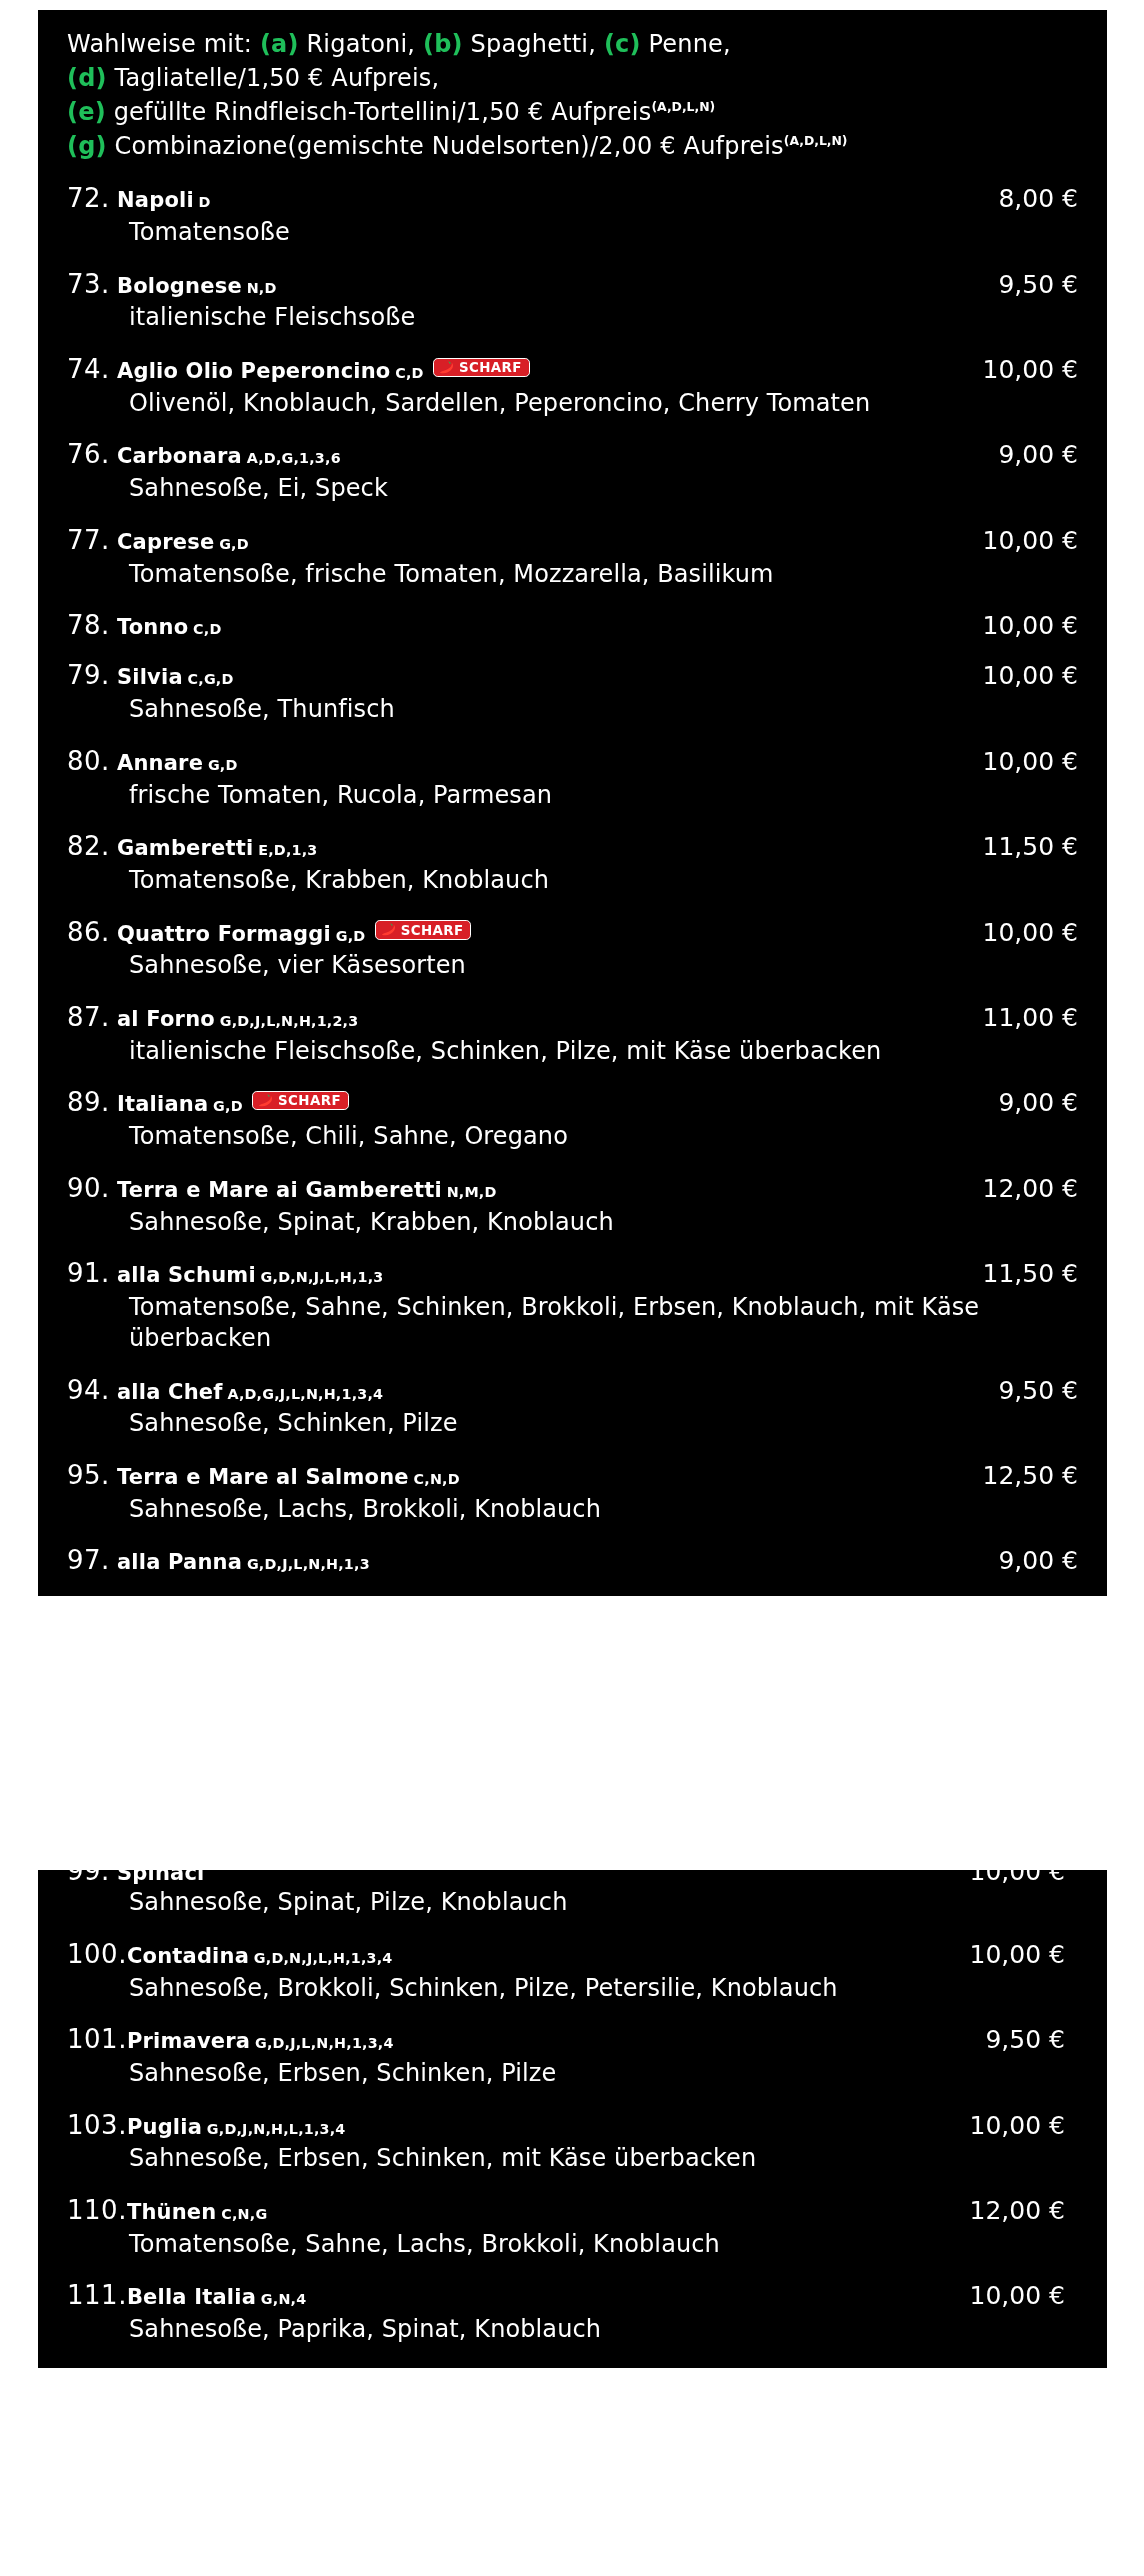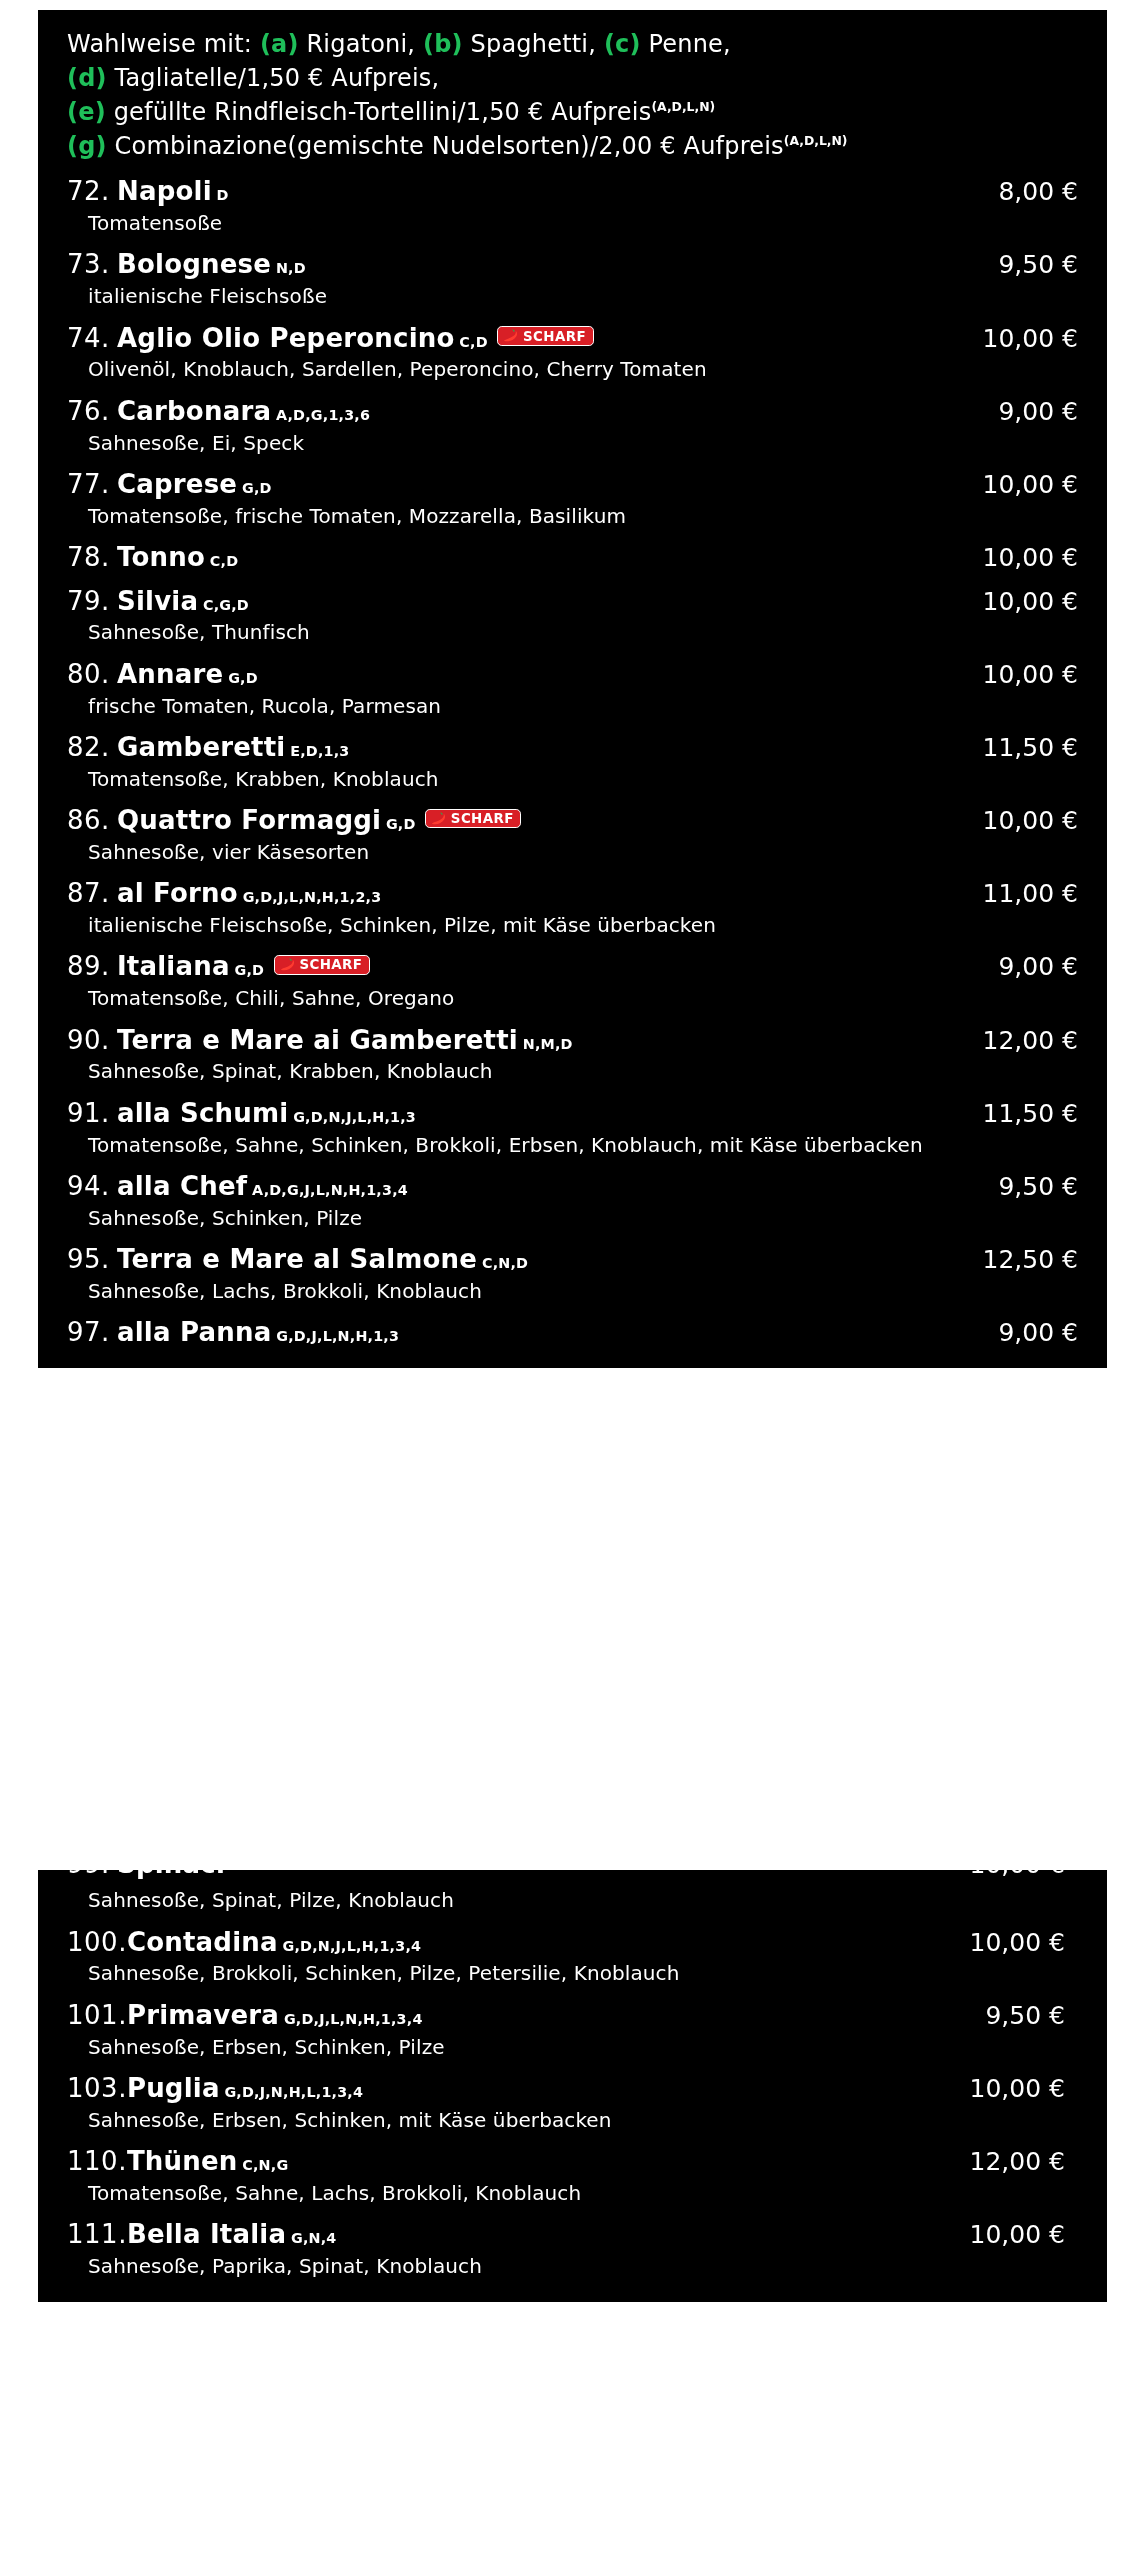--- a/index.html
+++ b/index.html
@@ -71,40 +71,41 @@
     display: flex;
     align-items: baseline;
     white-space: nowrap;
   }
   .num {
     font-size: 26px;
     min-width: 50px;
     letter-spacing: 0.5px;
   }
   .name {
-    font-size: 26px;
+    font-size: 21px;
     font-weight: bold;
     letter-spacing: 0.2px;
+    margin-top: 12px;
   }
   .allerg {
     font-size: 14.3px;
     font-weight: bold;
     vertical-align: super;
     margin-left: 4.8px;
     letter-spacing: 0.2px;
   }
   .price {
     font-size: 25px;
     white-space: nowrap;
     padding-left: 15.3px;
   }
   .desc {
-    font-size: 20px;
+    font-size: 24px;
     margin-top: 3.8px;
-    margin-left: 21px;
+    margin-left: 62px;
     letter-spacing: 0.1px;
     line-height: 1.3;
   }
 
   
   .scharf {
     display: inline-flex;
     align-items: center;
     margin-left: 9.5px;
     background: #d81f26;

